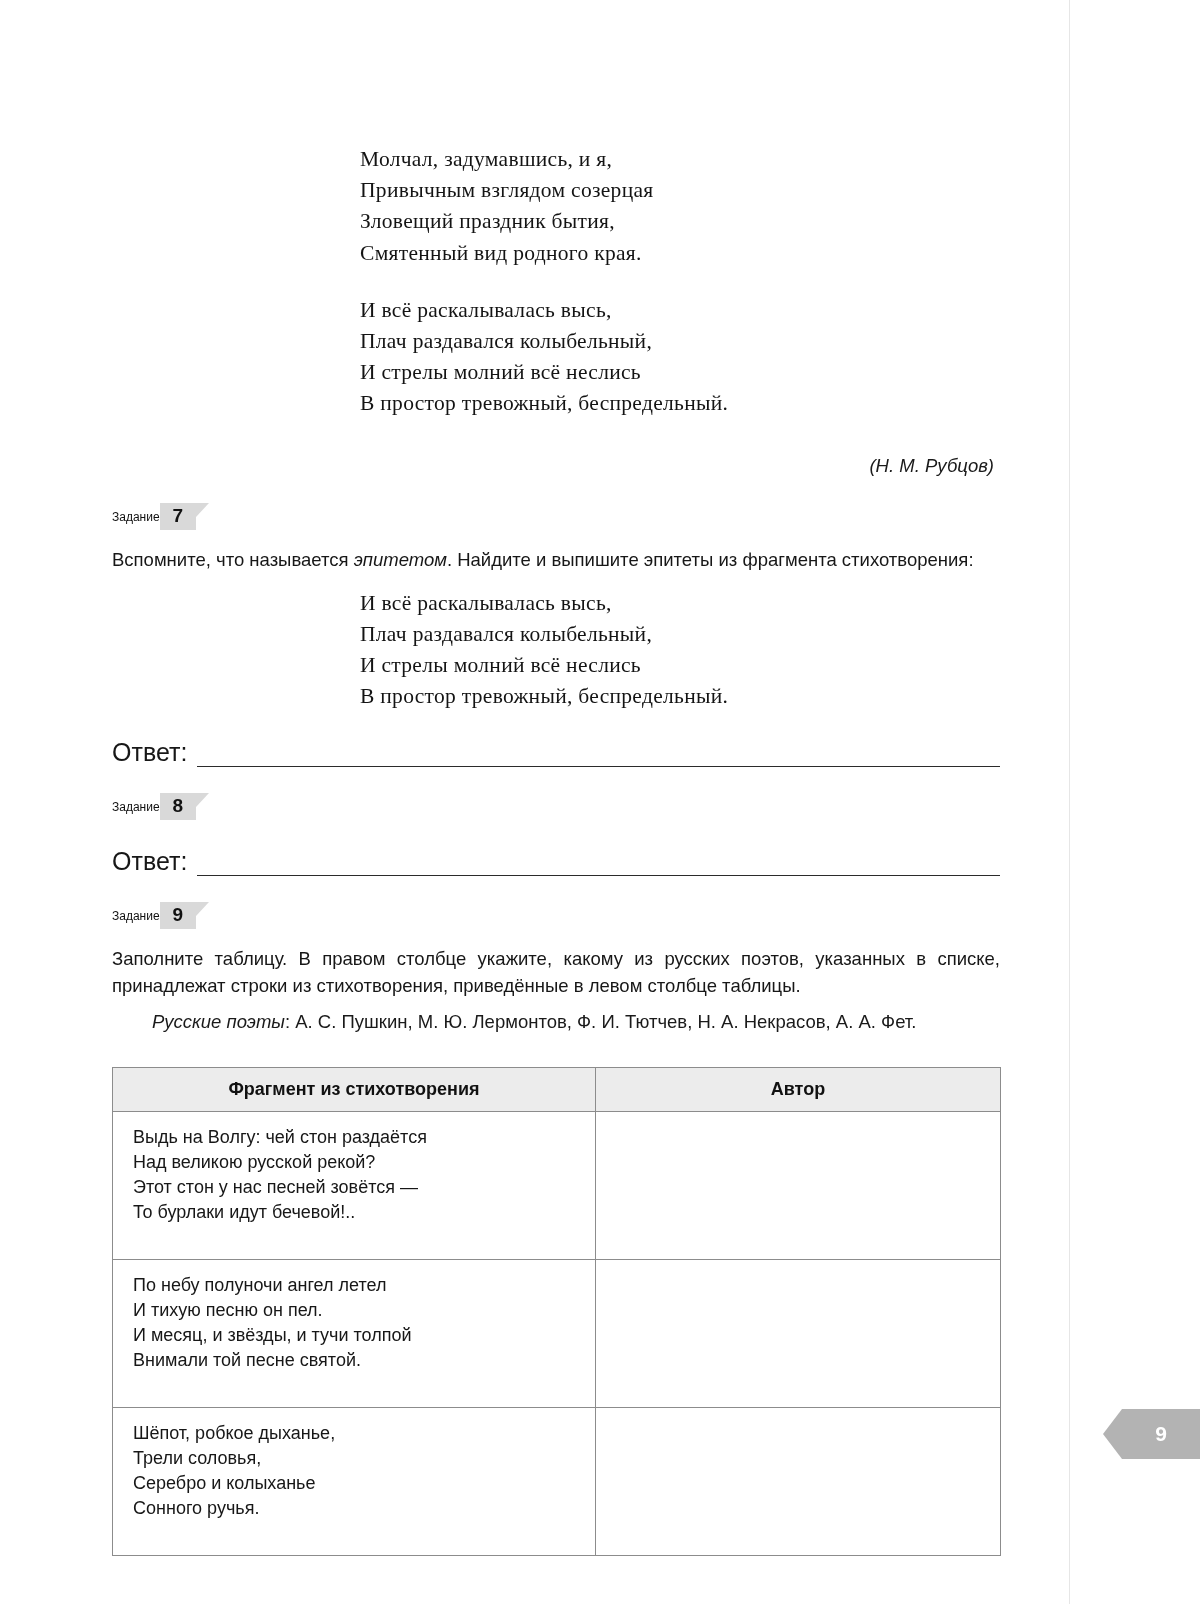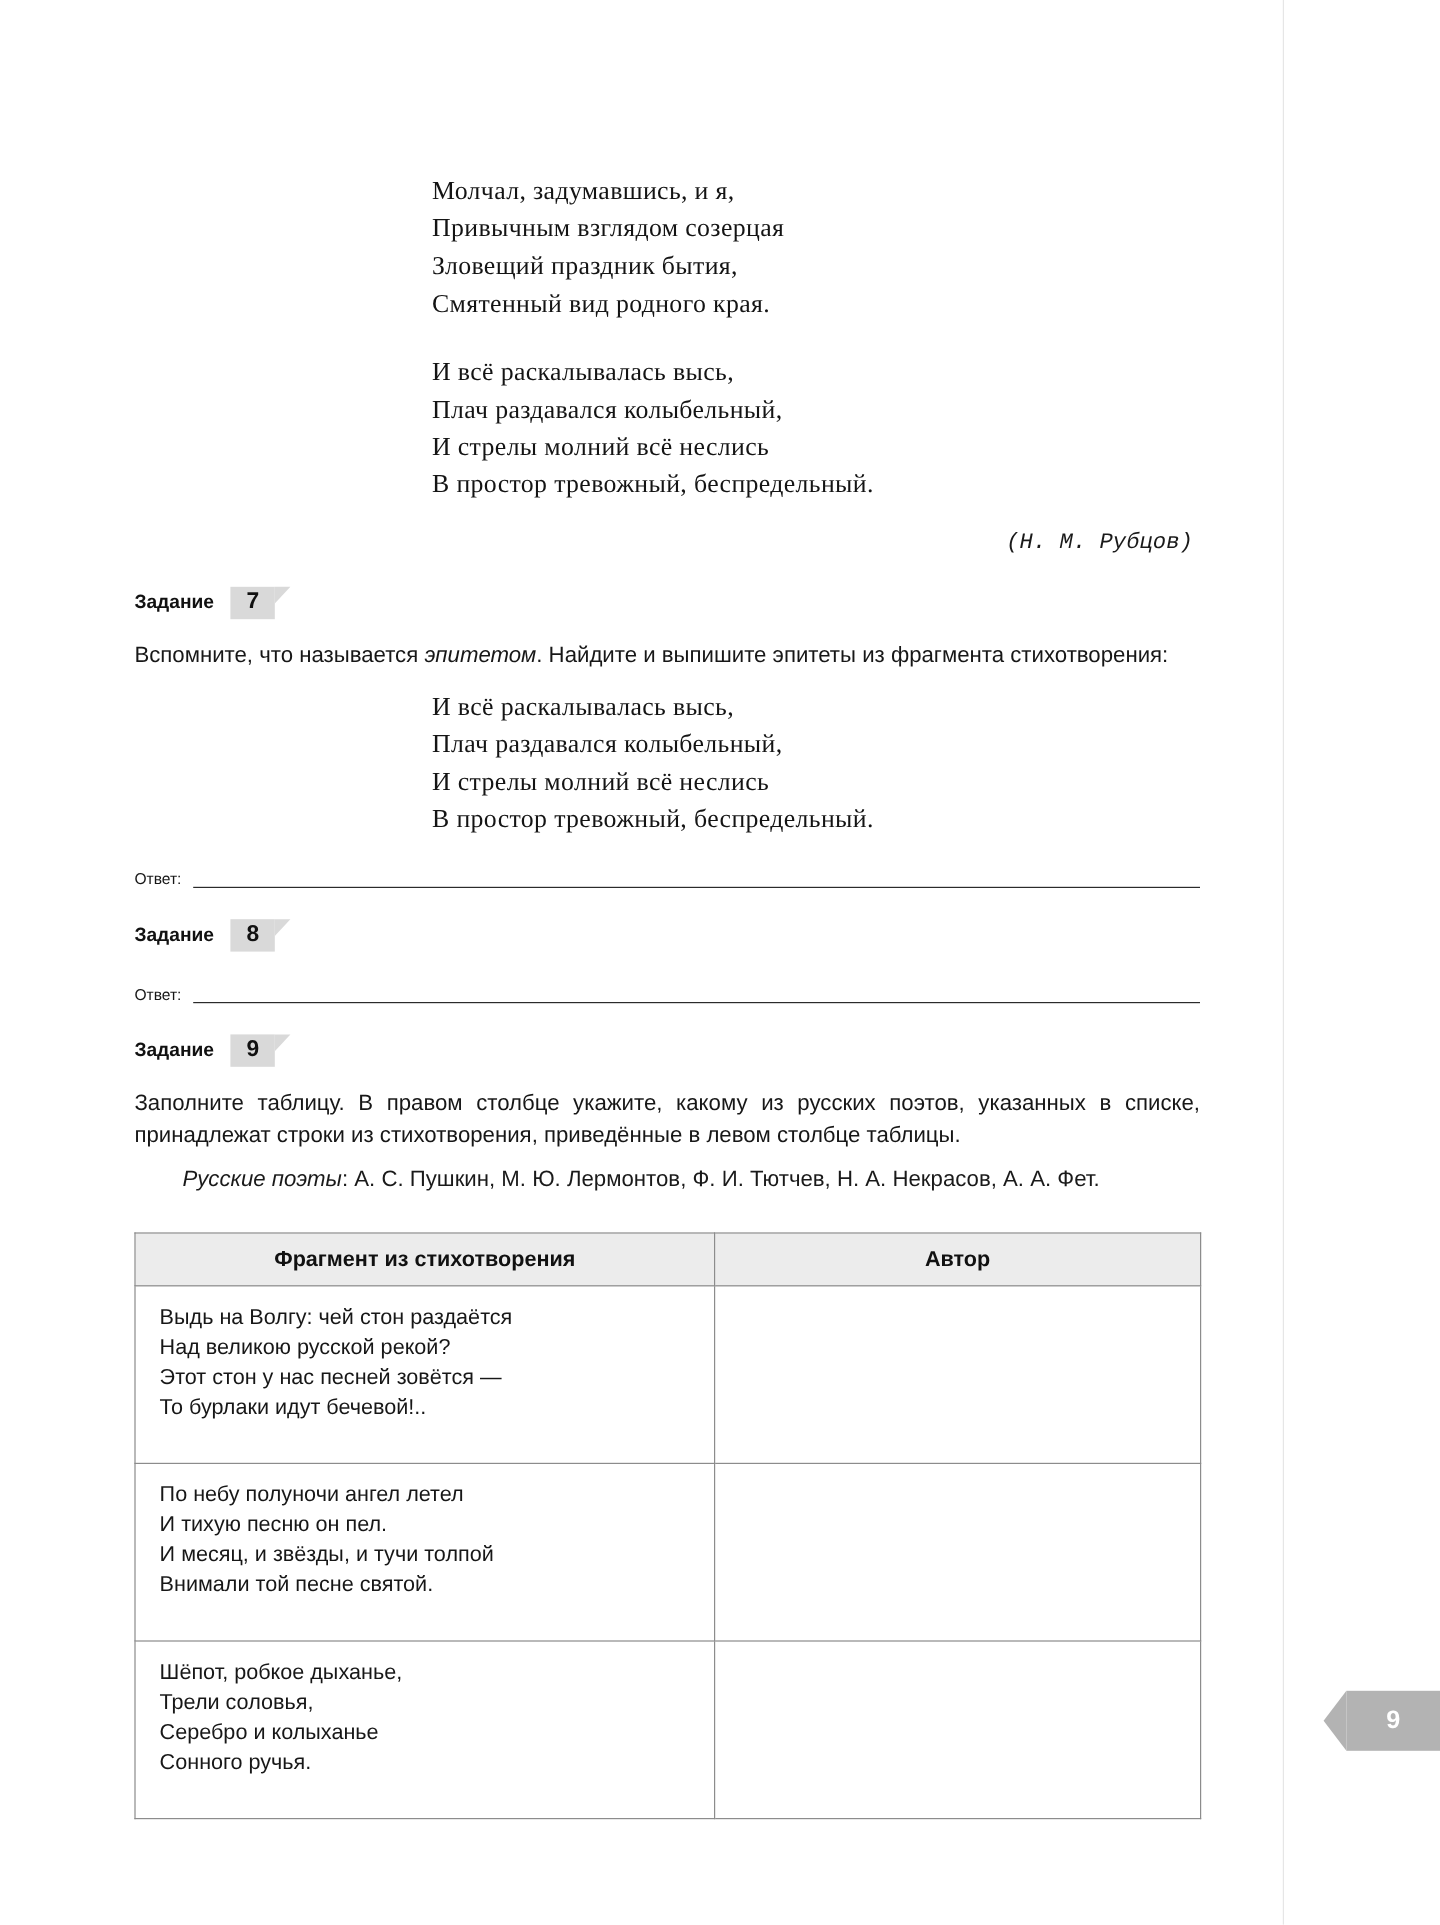--- a/index.html
+++ b/index.html
@@ -45,41 +45,41 @@
     font-size: 21.5px;
     line-height: 1.45;
     letter-spacing: 0.3px;
     padding-left: 248px;
     color: #141414;
   }
   .poem div { white-space: pre; }
   .poem-gap { height: 26px; }
 
   .attribution {
-    font-family: Liberation Mono, monospace;
+    font-family: Liberation Sans, sans-serif;
     font-style: italic;
     font-size: 18.5px;
     text-align: right;
-    margin-top: 23px;
+    margin-top: 36px;
     padding-right: 6px;
     color: #1a1a1a;
   }
 
   
   .task-header {
     display: flex;
     align-items: center;
     margin-top: 26px;
     margin-bottom: 16px;
   }
   .task-word {
-    font-size: 16px;
-    font-weight: bold;
+    font-size: 12px;
+    font-weight: normal;
     color: #111;
-    margin-right: 14px;
+    margin-right: 0;
   }
   .task-num-wrap {
     position: relative;
     display: inline-block;
     height: 28px;
   }
   .task-num {
     display: inline-block;
     background: #d9d9d9;
     color: #111;
@@ -108,21 +108,21 @@
   }
   .para em { font-style: italic; }
 
   .answer-row {
     display: flex;
     align-items: flex-end;
     margin-top: 26px;
     margin-bottom: 6px;
   }
   .answer-label {
-    font-size: 13px;
+    font-size: 25px;
     color: #171717;
     white-space: nowrap;
     margin-right: 10px;
   }
   .answer-line {
     flex: 1;
     border-bottom: 1.6px solid #2b2b2b;
     height: 15px;
   }
 

